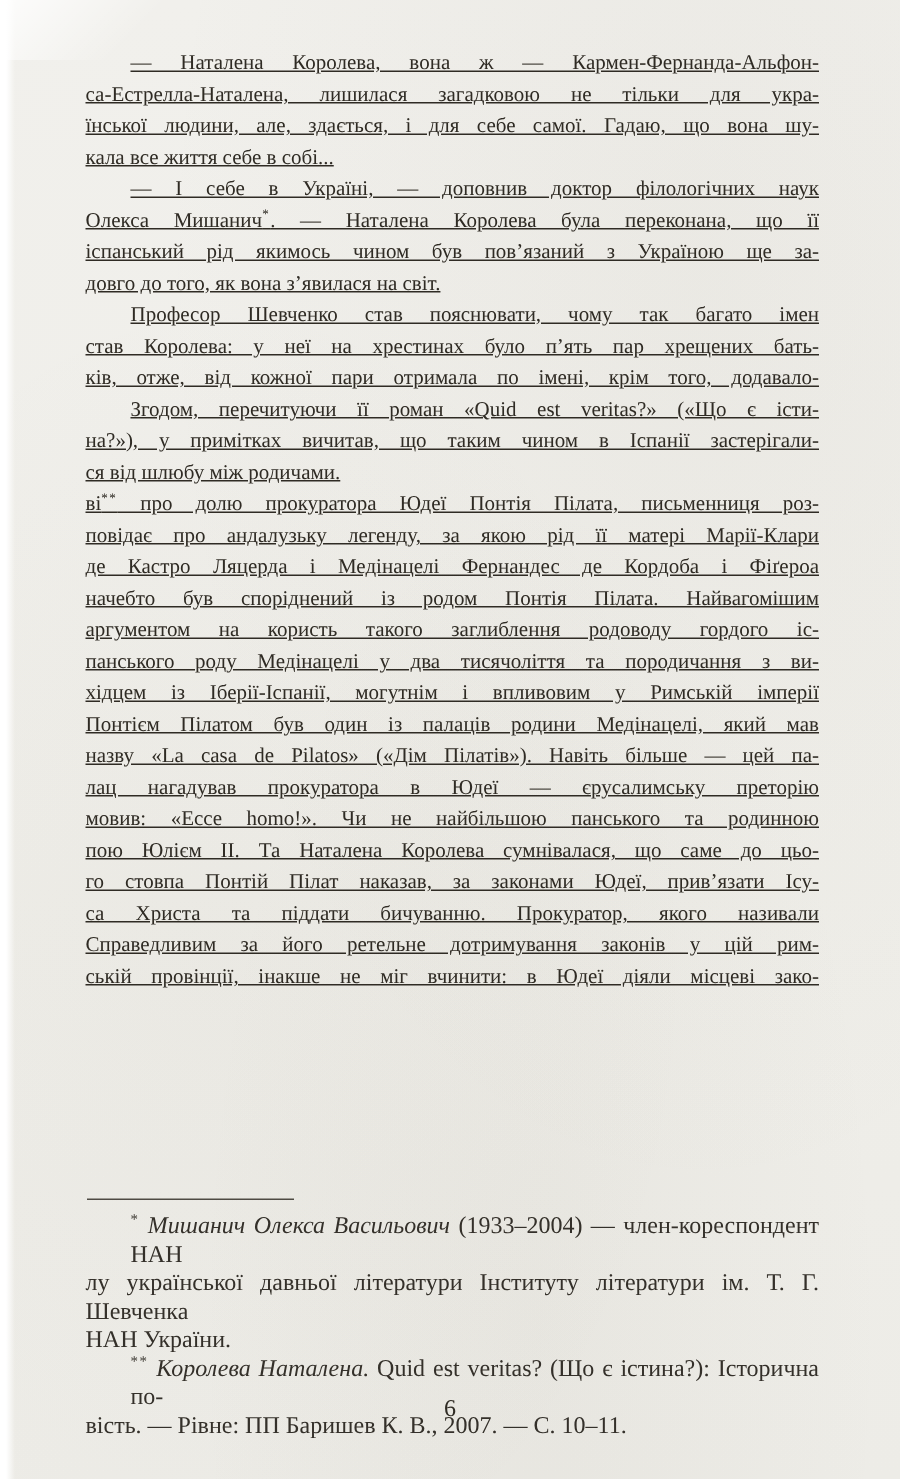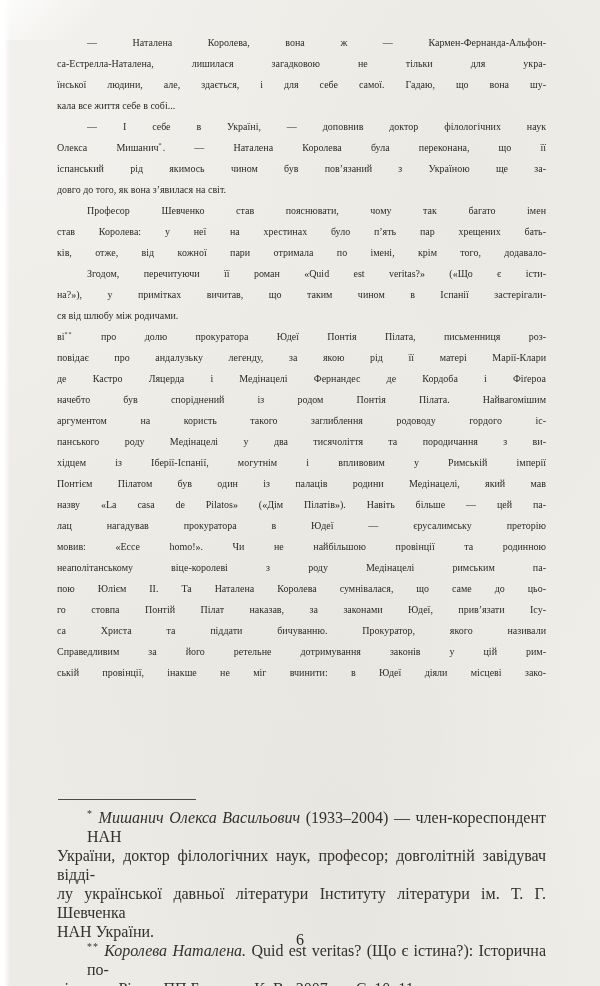--- a/index.html
+++ b/index.html
@@ -20,21 +20,21 @@
   .scan-edge-left{
     position:absolute;left:0;top:0;bottom:0;width:10px;
     background:linear-gradient(90deg,#ffffff 0%,#ffffff 40%,rgba(255,255,255,0) 100%);
   }
   .scan-corner{
     position:absolute;left:0;top:0;width:120px;height:40px;
     background:linear-gradient(135deg,rgba(255,255,255,0.85) 0%,rgba(255,255,255,0) 70%);
   }
   .text-block{
     position:absolute;left:57px;top:32px;width:489px;
-    font-size:10px;line-height:21px;
+    font-size:14px;line-height:21px;text-decoration:underline;
   }
   .tl{display:block;text-align:justify;text-align-last:left;white-space:normal;}
   .tl.j{text-align-last:justify;}
   .tl.ind{padding-left:30px;}
   .footnotes{
     position:absolute;left:57px;top:799px;width:489px;
     font-size:16px;line-height:19px;color:#34302a;
   }
   .fn-sep{width:138px;height:1px;background:#4e4a43;margin:0 0 8px 1px;}
   .fn .ind2{padding-left:30px;}
@@ -83,37 +83,35 @@
       <span class="tl j">ві<sup class="fnm">**</sup> про долю прокуратора Юдеї Понтія Пілата, письменниця роз-</span>
       <span class="tl j">повідає про андалузьку легенду, за якою рід її матері Марії-Клари</span>
       <span class="tl j">де Кастро Ляцерда і Медінацелі Фернандес де Кордоба і Фіґероа</span>
       <span class="tl j">начебто був споріднений із родом Понтія Пілата. Найвагомішим</span>
       <span class="tl j">аргументом на користь такого заглиблення родоводу гордого іс-</span>
       <span class="tl j">панського роду Медінацелі у два тисячоліття та породичання з ви-</span>
       <span class="tl j">хідцем із Іберії-Іспанії, могутнім і впливовим у Римській імперії</span>
       <span class="tl j">Понтієм Пілатом був один із палаців родини Медінацелі, який мав</span>
       <span class="tl j">назву «La casa de Pilatos» («Дім Пілатів»). Навіть більше — цей па-</span>
       <span class="tl j">лац нагадував прокуратора в Юдеї — єрусалимську преторію</span>
-      <span class="tl j">мовив: «Ecce homo!». Чи не найбільшою провінції та родинною</span>
-      <span class="tl j">неаполітанському віце-королеві з роду Медінацелі римським па-</span>
+      <span class="tl j">мовив: «Ecce homo!». Чи не найбільшою панського та родинною</span>
       <span class="tl j">пою Юлієм II. Та Наталена Королева сумнівалася, що саме до цьо-</span>
       <span class="tl j">го стовпа Понтій Пілат наказав, за законами Юдеї, прив’язати Ісу-</span>
       <span class="tl j">са Христа та піддати бичуванню. Прокуратор, якого називали</span>
       <span class="tl j">Справедливим за його ретельне дотримування законів у цій рим-</span>
       <span class="tl j">ській провінції, інакше не міг вчинити: в Юдеї діяли місцеві зако-</span>
     </div>
 
   </div>
 
   <div class="footnotes">
     <div class="fn-sep"></div>
 
     <div class="fn">
       <span class="tl j ind2"><sup class="fnm">*</sup> <i>Мишанич Олекса Васильович</i> (1933–2004) — член-кореспондент НАН</span>
-      <span class="tl j">України, доктор філологічних наук, професор; довголітній завідувач відді-</span>
       <span class="tl j">лу української давньої літератури Інституту літератури ім. Т. Г. Шевченка</span>
       <span class="tl">НАН України.</span>
     </div>
 
     <div class="fn">
       <span class="tl j ind2"><sup class="fnm">**</sup> <i>Королева Наталена.</i> Quid est veritas? (Що є істина?): Історична по-</span>
       <span class="tl">вість. — Рівне: ПП Баришев К. В., 2007. — С. 10–11.</span>
     </div>
   </div>
 

